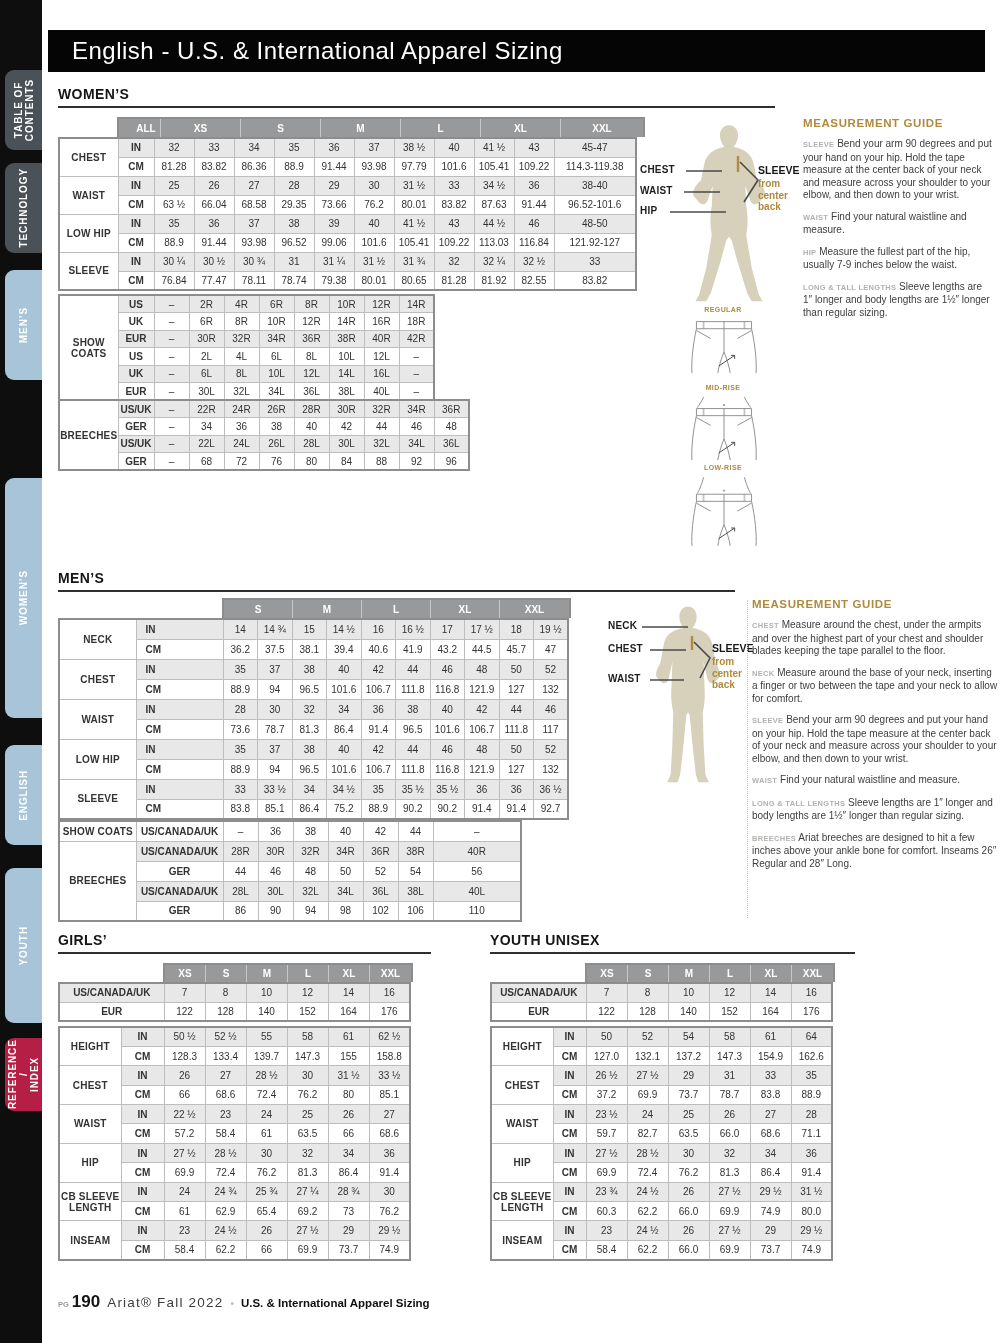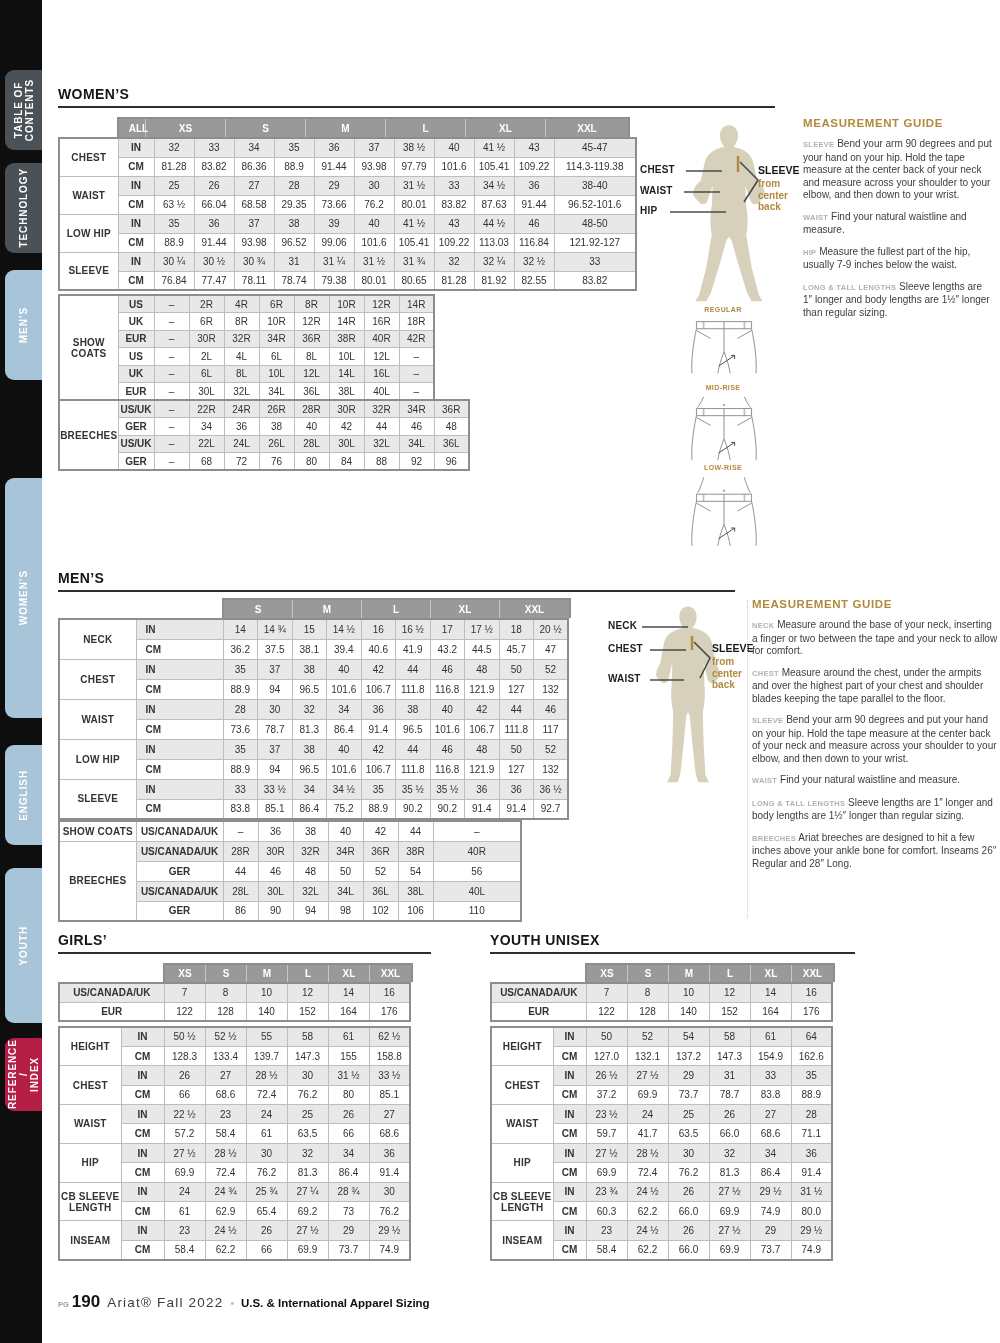--- a/index.html
+++ b/index.html
@@ -81,26 +81,29 @@
       </div>
       <div class="tab" style="top: 868px; height: 155px; background: rgb(167, 196, 216);">
         <span>YOUTH</span>
       </div>
       <div class="tab" style="top: 1038px; height: 73px; background: rgb(181, 30, 69);">
         <span>REFERENCE /
 INDEX</span>
       </div>
     </div>
 
+  <div class="titlebar">
+    <span>English - U.S. &amp; International Apparel Sizing</span>
+  </div>
 
   <div class="sec-head" style="left:58px;top:86px;width:717px">
     <span>WOMEN’S</span>
   </div>
   <div class="hstrip" id="w-hdr" style="left: 117px; top: 117px; height: 20px;">
-      <div class="hcell" style="width: 27px; padding-left: 13px;">ALL</div>
+      <div class="hcell" style="width: 42px; padding-left: 13px;">ALL</div>
       <div class="hcell" style="width: 80px;">XS</div>
       <div class="hcell" style="width: 80px;">S</div>
       <div class="hcell" style="width: 80px;">M</div>
       <div class="hcell" style="width: 80px;">L</div>
       <div class="hcell" style="width: 80px;">XL</div>
       <div class="hcell" style="width: 82px;">XXL</div>
     </div>
   <div class="tmount" id="w-main" style="left:58px;top:137px">
       <table class="sz" style="width: 577px;">
         <colgroup>
@@ -507,21 +510,21 @@
             <td class="unit left">IN</td>
             <td class="val">14</td>
             <td class="val">14 ¾</td>
             <td class="val">15</td>
             <td class="val">14 ½</td>
             <td class="val">16</td>
             <td class="val">16 ½</td>
             <td class="val">17</td>
             <td class="val">17 ½</td>
             <td class="val">18</td>
-            <td class="val">20 ½</td>
+            <td class="val">19 ½</td>
           </tr>
           <tr style="height: 20px;">
             <td class="unit left">CM</td>
             <td class="val">36.2</td>
             <td class="val">37.5</td>
             <td class="val">38.1</td>
             <td class="val">39.4</td>
             <td class="val">40.6</td>
             <td class="val">41.9</td>
             <td class="val">43.2</td>
@@ -730,22 +733,22 @@
   <div class="flab" style="left: 0px; top: 22px;">NECK</div>
       <div class="flab" style="left: 0px; top: 45px;">CHEST</div>
       <div class="flab" style="left: 0px; top: 75px;">WAIST</div>
     </div>
 
   <div class="vdots" style="left:747px;top:600px;height:318px"></div>
 
   <div class="guide" id="mguide" style="left:752px;top:598px;width:246px">
     <div class="gtitle">MEASUREMENT GUIDE</div>
     <div id="mguide-entries">
+        <p class="gentry"><span class="gterm">CHEST</span> Measure around the chest, under the armpits and over the highest part of your chest and shoulder blades keeping the tape parallel to the floor.</p>
         <p class="gentry"><span class="gterm">NECK</span> Measure around the base of your neck, inserting a finger or two between the tape and your neck to allow for comfort.</p>
-        <p class="gentry"><span class="gterm">CHEST</span> Measure around the chest, under the armpits and over the highest part of your chest and shoulder blades keeping the tape parallel to the floor.</p>
         <p class="gentry"><span class="gterm">SLEEVE</span> Bend your arm 90 degrees and put your hand on your hip. Hold the tape measure at the center back of your neck and measure across your shoulder to your elbow, and then down to your wrist.</p>
         <p class="gentry"><span class="gterm">WAIST</span> Find your natural waistline and measure.</p>
         <p class="gentry"><span class="gterm">LONG &amp; TALL LENGTHS</span> Sleeve lengths are 1″ longer and body lengths are 1½″ longer than regular sizing.</p>
         <p class="gentry"><span class="gterm">BREECHES</span> Ariat breeches are designed to hit a few inches above your ankle bone for comfort. Inseams 26″ Regular and 28″ Long.</p>
       </div>
   </div>
 
   <div class="sec-head" style="left:58px;top:932px;width:373px">
     <span>GIRLS’</span>
   </div>
@@ -1022,21 +1025,21 @@
             <td class="val">23 ½</td>
             <td class="val">24</td>
             <td class="val">25</td>
             <td class="val">26</td>
             <td class="val">27</td>
             <td class="val">28</td>
           </tr>
           <tr style="height: 19.4px;">
             <td class="unit">CM</td>
             <td class="val">59.7</td>
-            <td class="val">41.7</td>
+            <td class="val">82.7</td>
             <td class="val">63.5</td>
             <td class="val">66.0</td>
             <td class="val">68.6</td>
             <td class="val">71.1</td>
           </tr>
           <tr class="shade" style="height: 19.4px;">
             <td class="rlab" rowspan="2">HIP</td>
             <td class="unit">IN</td>
             <td class="val">27 ½</td>
             <td class="val">28 ½</td>

